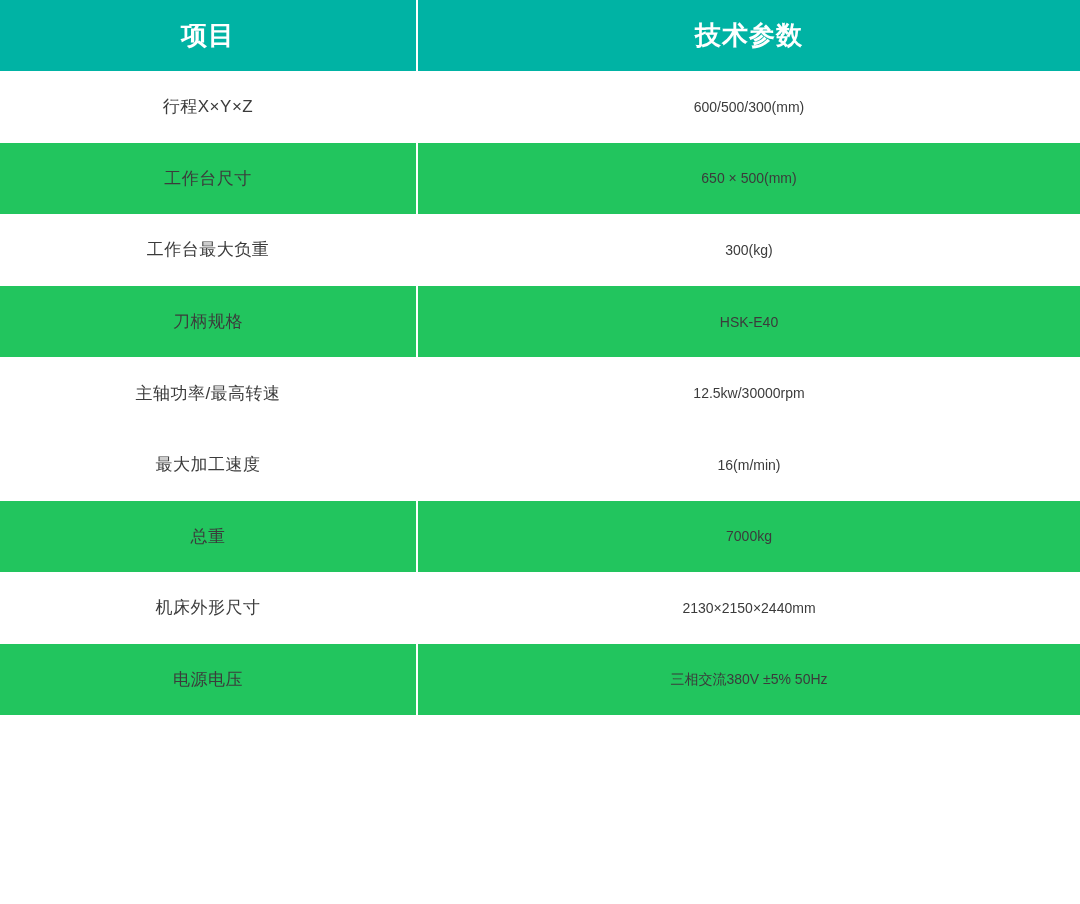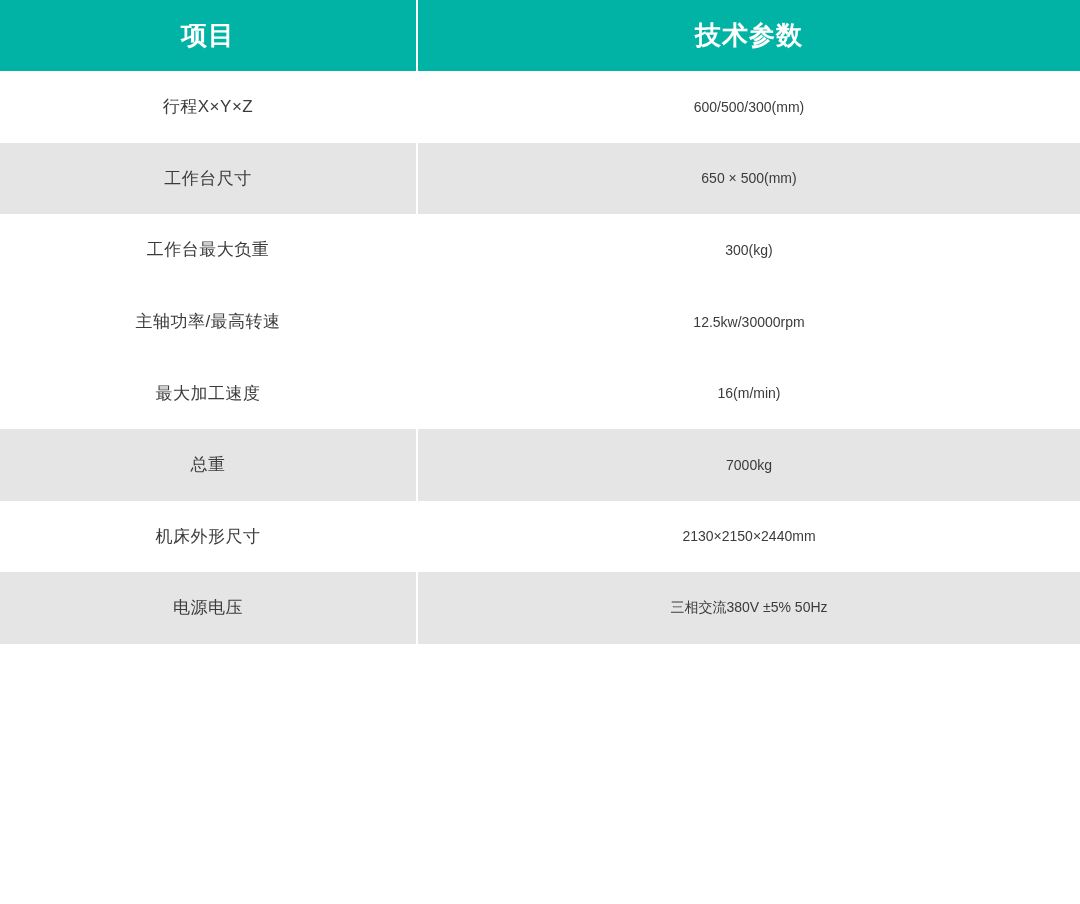--- a/index.html
+++ b/index.html
@@ -44,21 +44,21 @@
     font-weight: normal;
   }
   .spec-table td.cell-value {
     border-right: none;
     font-size: 14px;
   }
   .spec-table tr.row-odd td {
     background: #ffffff;
   }
   .spec-table tr.row-even td {
-    background: #e5e5e5;
+    background: #22c55e;
     margin-top: 35px;
   }
   .spec-table tr td.cell-item {
     letter-spacing: 0.5px;
   }
 </style>
 </head>
 <body>
 
 <table class="spec-table">
@@ -78,20 +78,24 @@
       <td class="cell-value">600/500/300(mm)</td>
     </tr>
     <tr class="row-even">
       <td class="cell-item">工作台尺寸</td>
       <td class="cell-value">650 × 500(mm)</td>
     </tr>
     <tr class="row-odd">
       <td class="cell-item">工作台最大负重</td>
       <td class="cell-value">300(kg)</td>
     </tr>
+    <tr class="row-even">
+      <td class="cell-item">刀柄规格</td>
+      <td class="cell-value">HSK-E40</td>
+    </tr>
     <tr class="row-odd">
       <td class="cell-item">主轴功率/最高转速</td>
       <td class="cell-value">12.5kw/30000rpm</td>
     </tr>
     <tr class="row-odd">
       <td class="cell-item">最大加工速度</td>
       <td class="cell-value">16(m/min)</td>
     </tr>
     <tr class="row-even">
       <td class="cell-item">总重</td>

